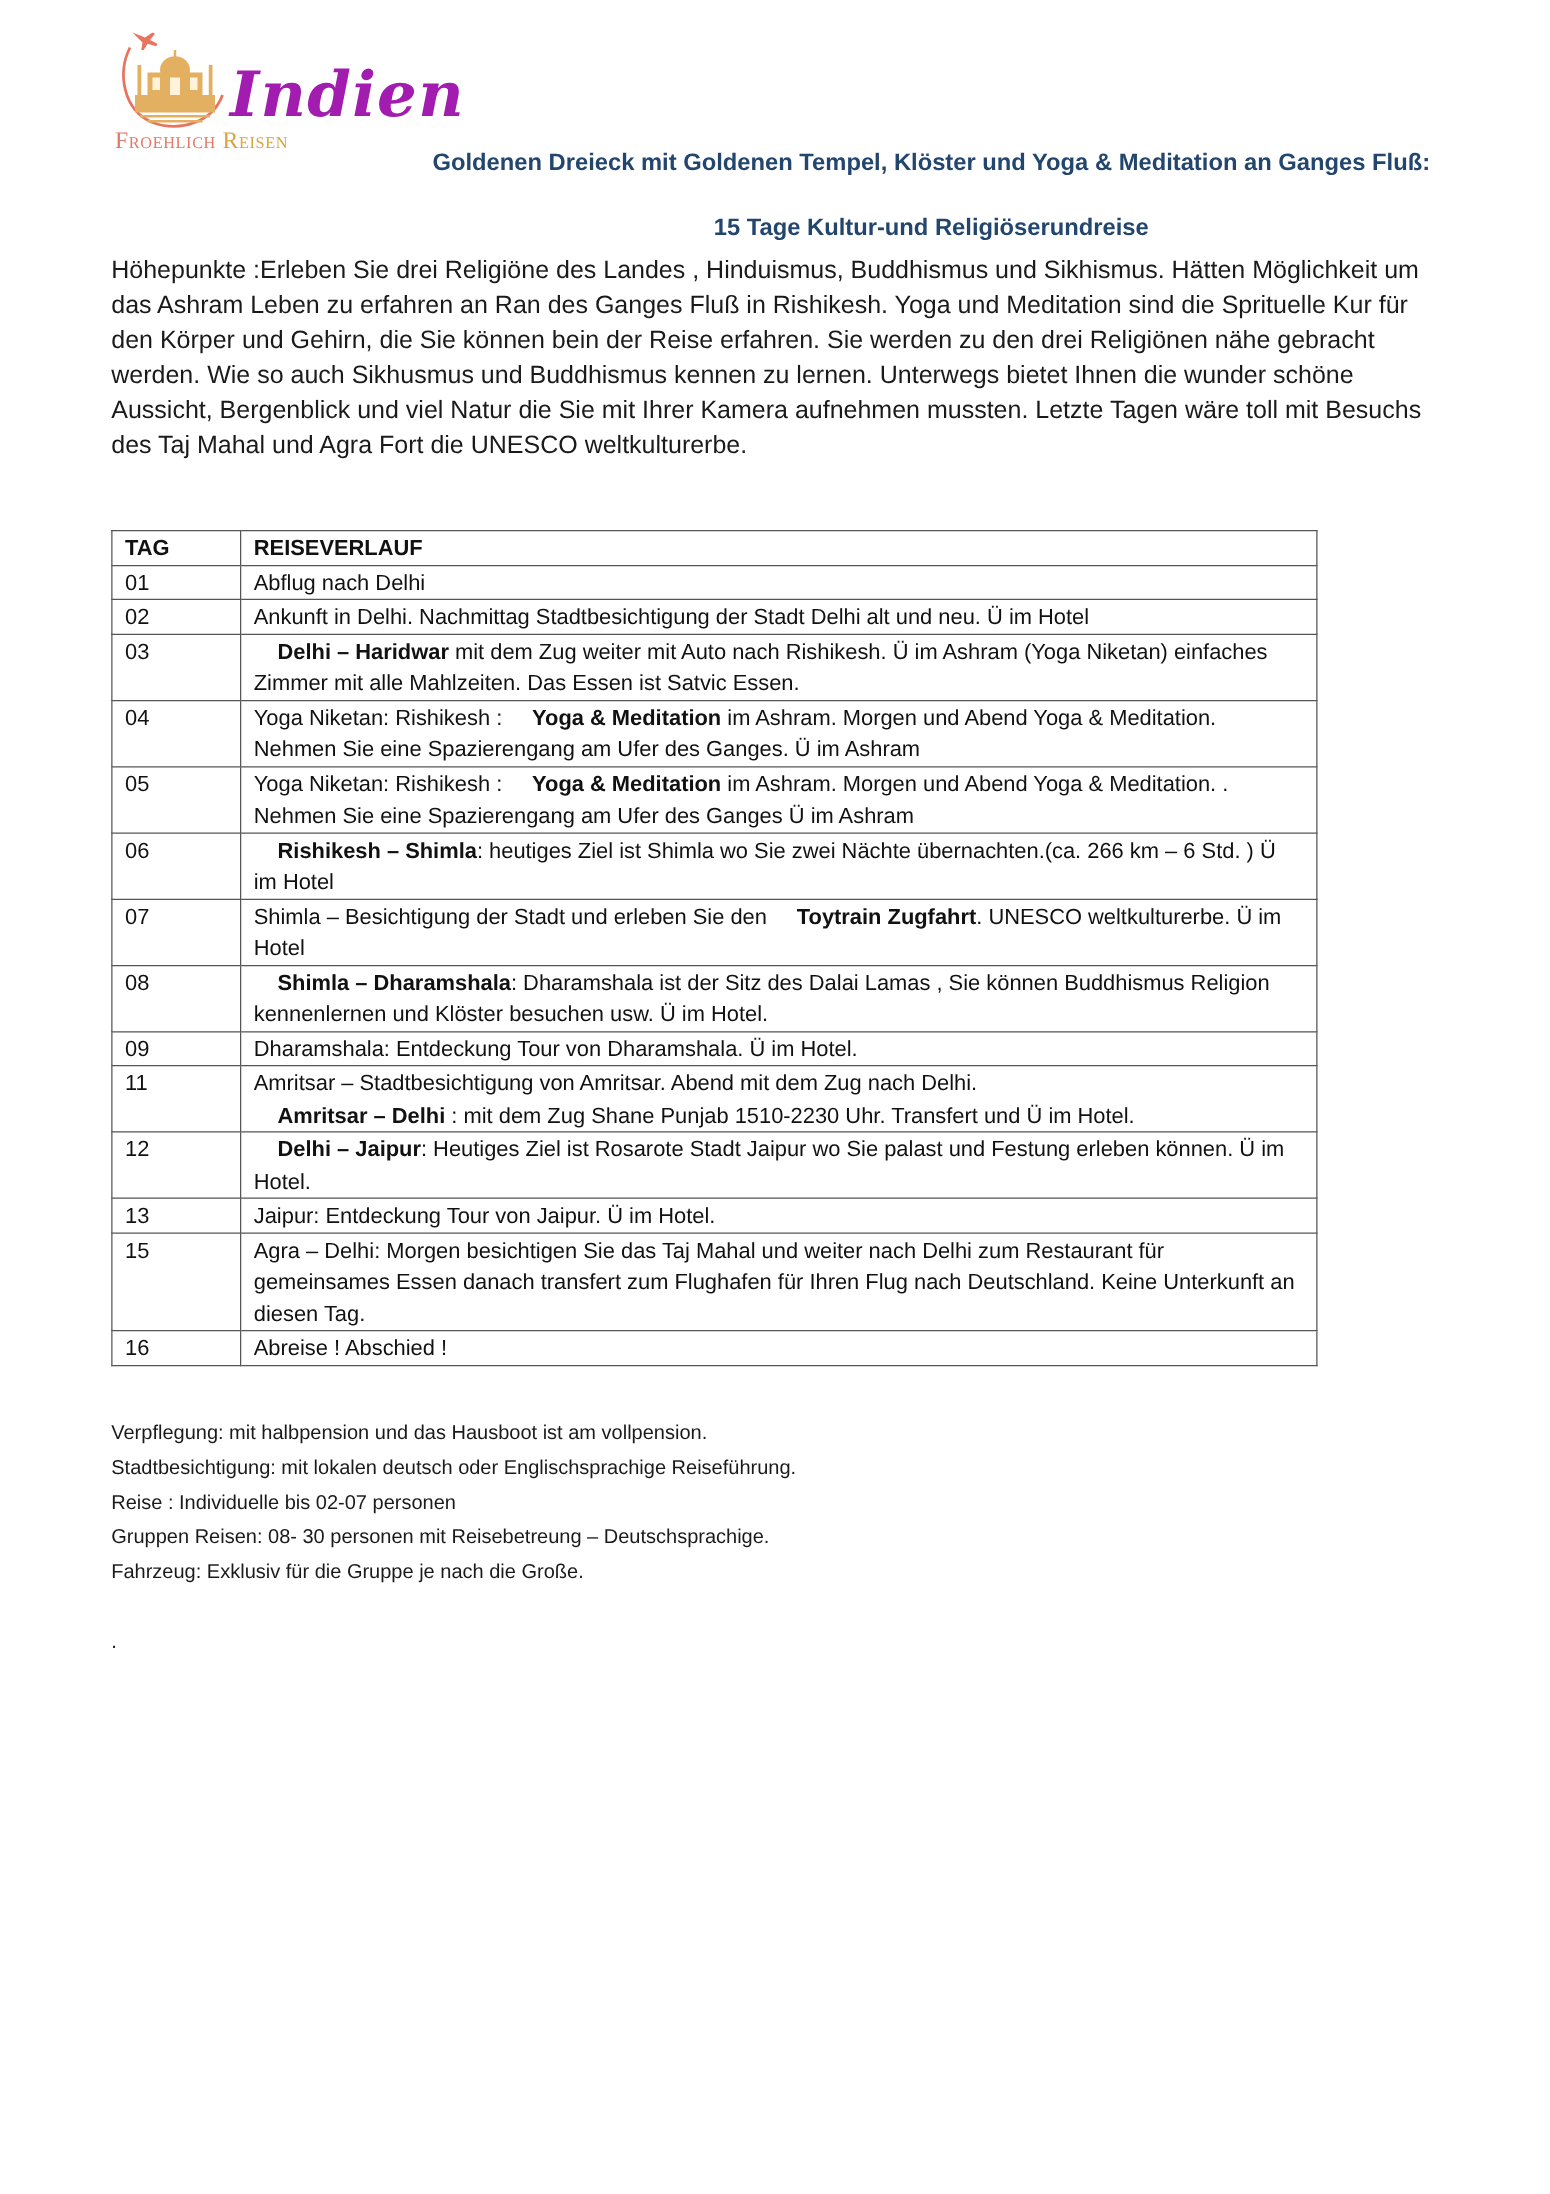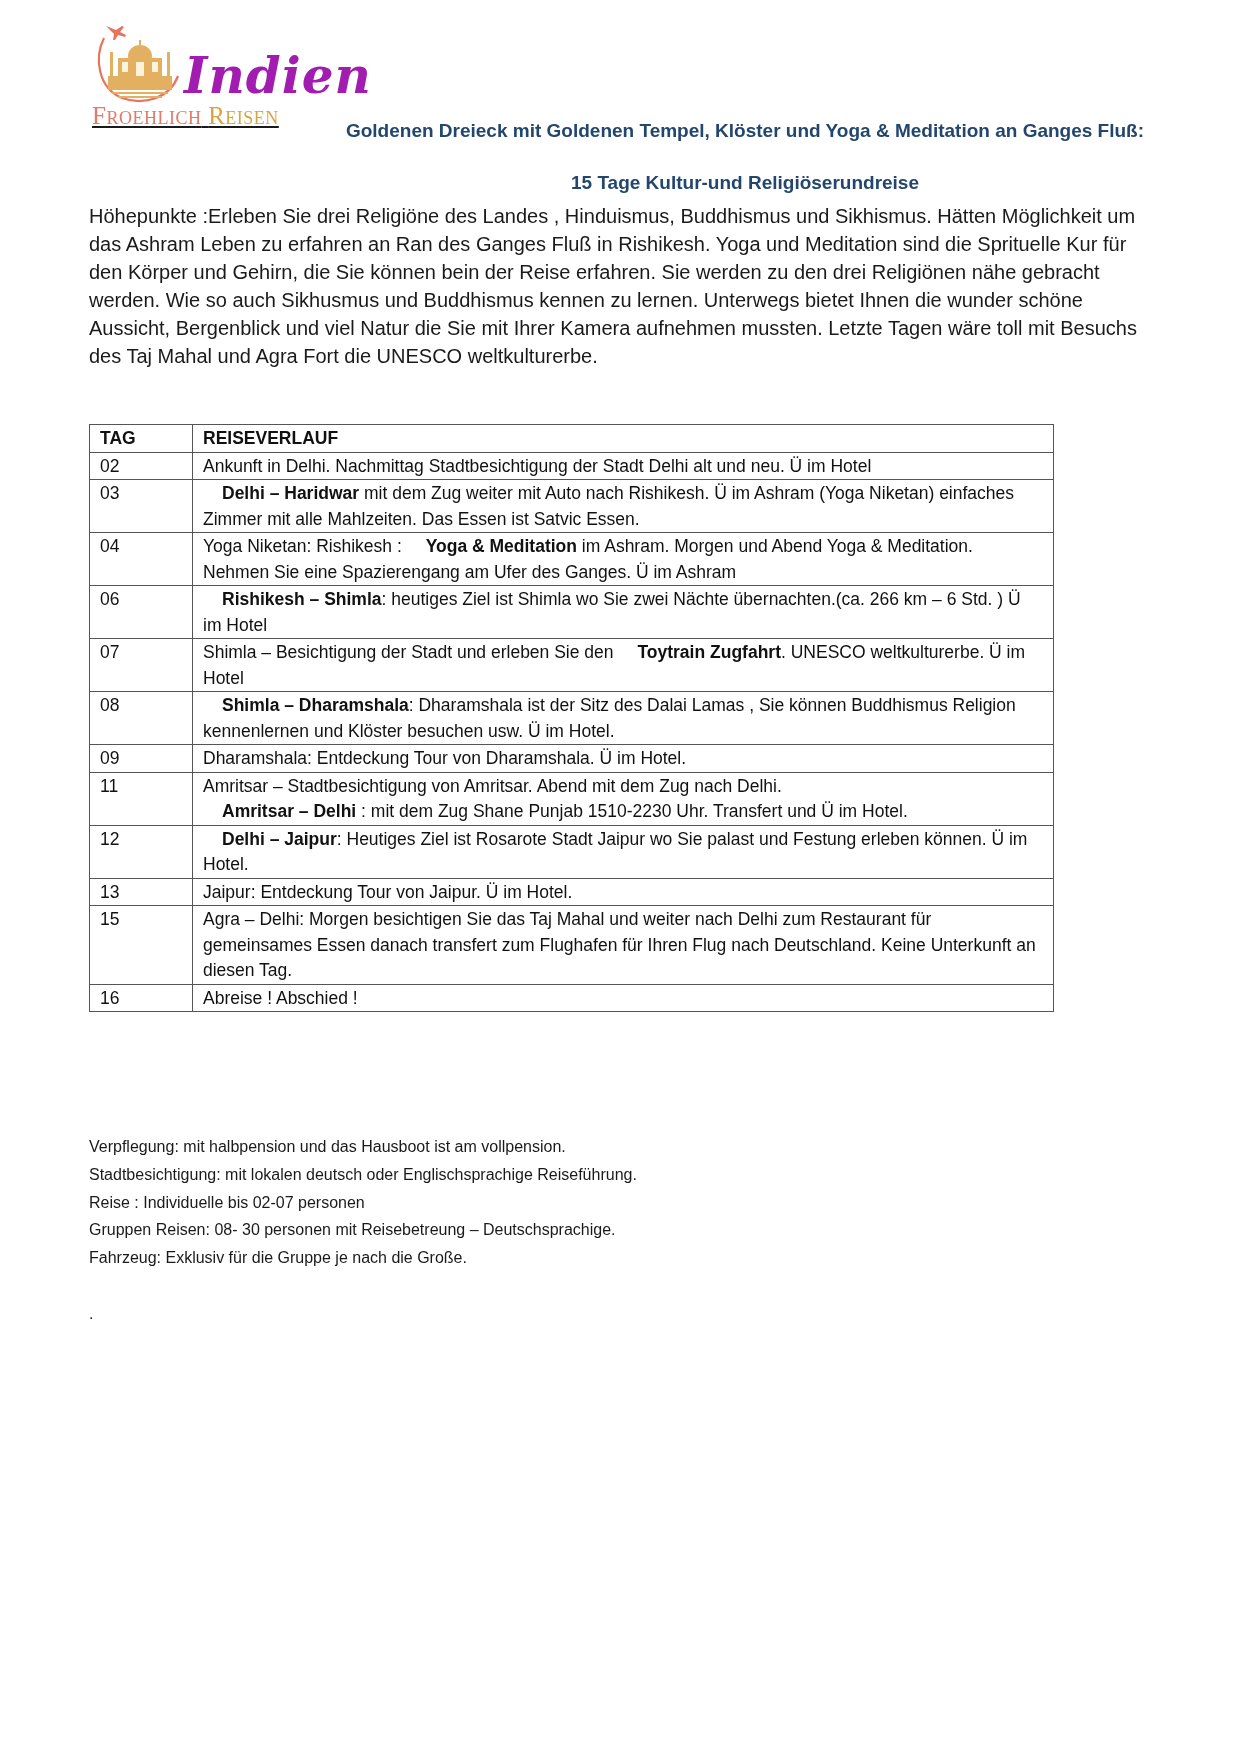--- a/index.html
+++ b/index.html
@@ -3,21 +3,21 @@
 <meta charset="utf-8">
 <style>
   html, body { margin: 0; padding: 0; background: #ffffff; }
   body { width: 1240px; height: 1755px; position: relative; overflow: hidden;
          font-family: "Liberation Sans", "DejaVu Sans", sans-serif; color: #1a1a1a; }
   .logo { position: absolute; left: 92px; top: 18px; width: 230px; height: 110px; }
   .logo svg { position: absolute; left: 0; top: 0; }
   .logo-word { position: absolute; left: 92px; top: 28px; font-family: "DejaVu Serif", serif;
                font-size: 50px; color: #a21caf; font-style: italic; font-weight: bold; letter-spacing: 1px; }
   .logo-sub { position: absolute; left: 0; top: 84px; font-family: "Liberation Serif", serif;
-              font-size: 25px; letter-spacing: 0.5px; white-space: nowrap; text-decoration: underline; }
+              font-size: 19px; letter-spacing: 0.5px; white-space: nowrap; }
   .logo-sub .a { color: #e07a6a; }
   .logo-sub .b { color: #d9a441; }
   .title { position: absolute; left: 330px; width: 830px; text-align: center;
            font-weight: bold; color: #23466e; font-size: 19px; line-height: 26px; }
   .title1 { top: 118px; }
   .title2 { top: 170px; }
   .intro { position: absolute; left: 89px; top: 202px; width: 1075px;
            font-size: 20px; line-height: 28px; color: #1a1a1a; }
   table.itin { position: absolute; left: 89px; top: 424px; width: 965px;
                border-collapse: collapse; font-size: 17.5px; color: #111; }
@@ -66,30 +66,38 @@
 
 <table class="itin">
   <thead>
     <tr>
       <th class="tag">TAG</th>
       <th>REISEVERLAUF</th>
     </tr>
   </thead>
   <tbody id="itin-body">
       <tr>
+        <td class="tag">01</td>
+        <td><span>Abflug nach Delhi</span></td>
+      </tr>
+      <tr>
         <td class="tag">02</td>
         <td><span>Ankunft in Delhi. Nachmittag Stadtbesichtigung der Stadt Delhi alt und neu. Ü im Hotel</span></td>
       </tr>
       <tr>
         <td class="tag">03</td>
         <td><b>Delhi – Haridwar</b><span> mit dem Zug weiter mit Auto nach Rishikesh. Ü im Ashram (Yoga Niketan) einfaches Zimmer mit alle Mahlzeiten. Das Essen ist Satvic Essen.</span></td>
       </tr>
       <tr>
         <td class="tag">04</td>
         <td><span>Yoga Niketan: Rishikesh : </span><b>Yoga &amp; Meditation</b><span> im Ashram. Morgen und Abend Yoga &amp; Meditation. Nehmen Sie eine Spazierengang am Ufer des Ganges.  Ü im Ashram</span></td>
+      </tr>
+      <tr>
+        <td class="tag">05</td>
+        <td><span>Yoga Niketan: Rishikesh : </span><b>Yoga &amp; Meditation</b><span> im Ashram. Morgen und Abend Yoga &amp; Meditation. . Nehmen Sie eine Spazierengang am Ufer des Ganges Ü im Ashram</span></td>
       </tr>
       <tr>
         <td class="tag">06</td>
         <td><b>Rishikesh – Shimla</b><span>: heutiges Ziel ist Shimla wo Sie zwei Nächte übernachten.(ca. 266 km – 6 Std. ) Ü im Hotel</span></td>
       </tr>
       <tr>
         <td class="tag">07</td>
         <td><span>Shimla – Besichtigung der Stadt und erleben Sie den </span><b>Toytrain Zugfahrt</b><span>. UNESCO weltkulturerbe. Ü im Hotel</span></td>
       </tr>
       <tr>

